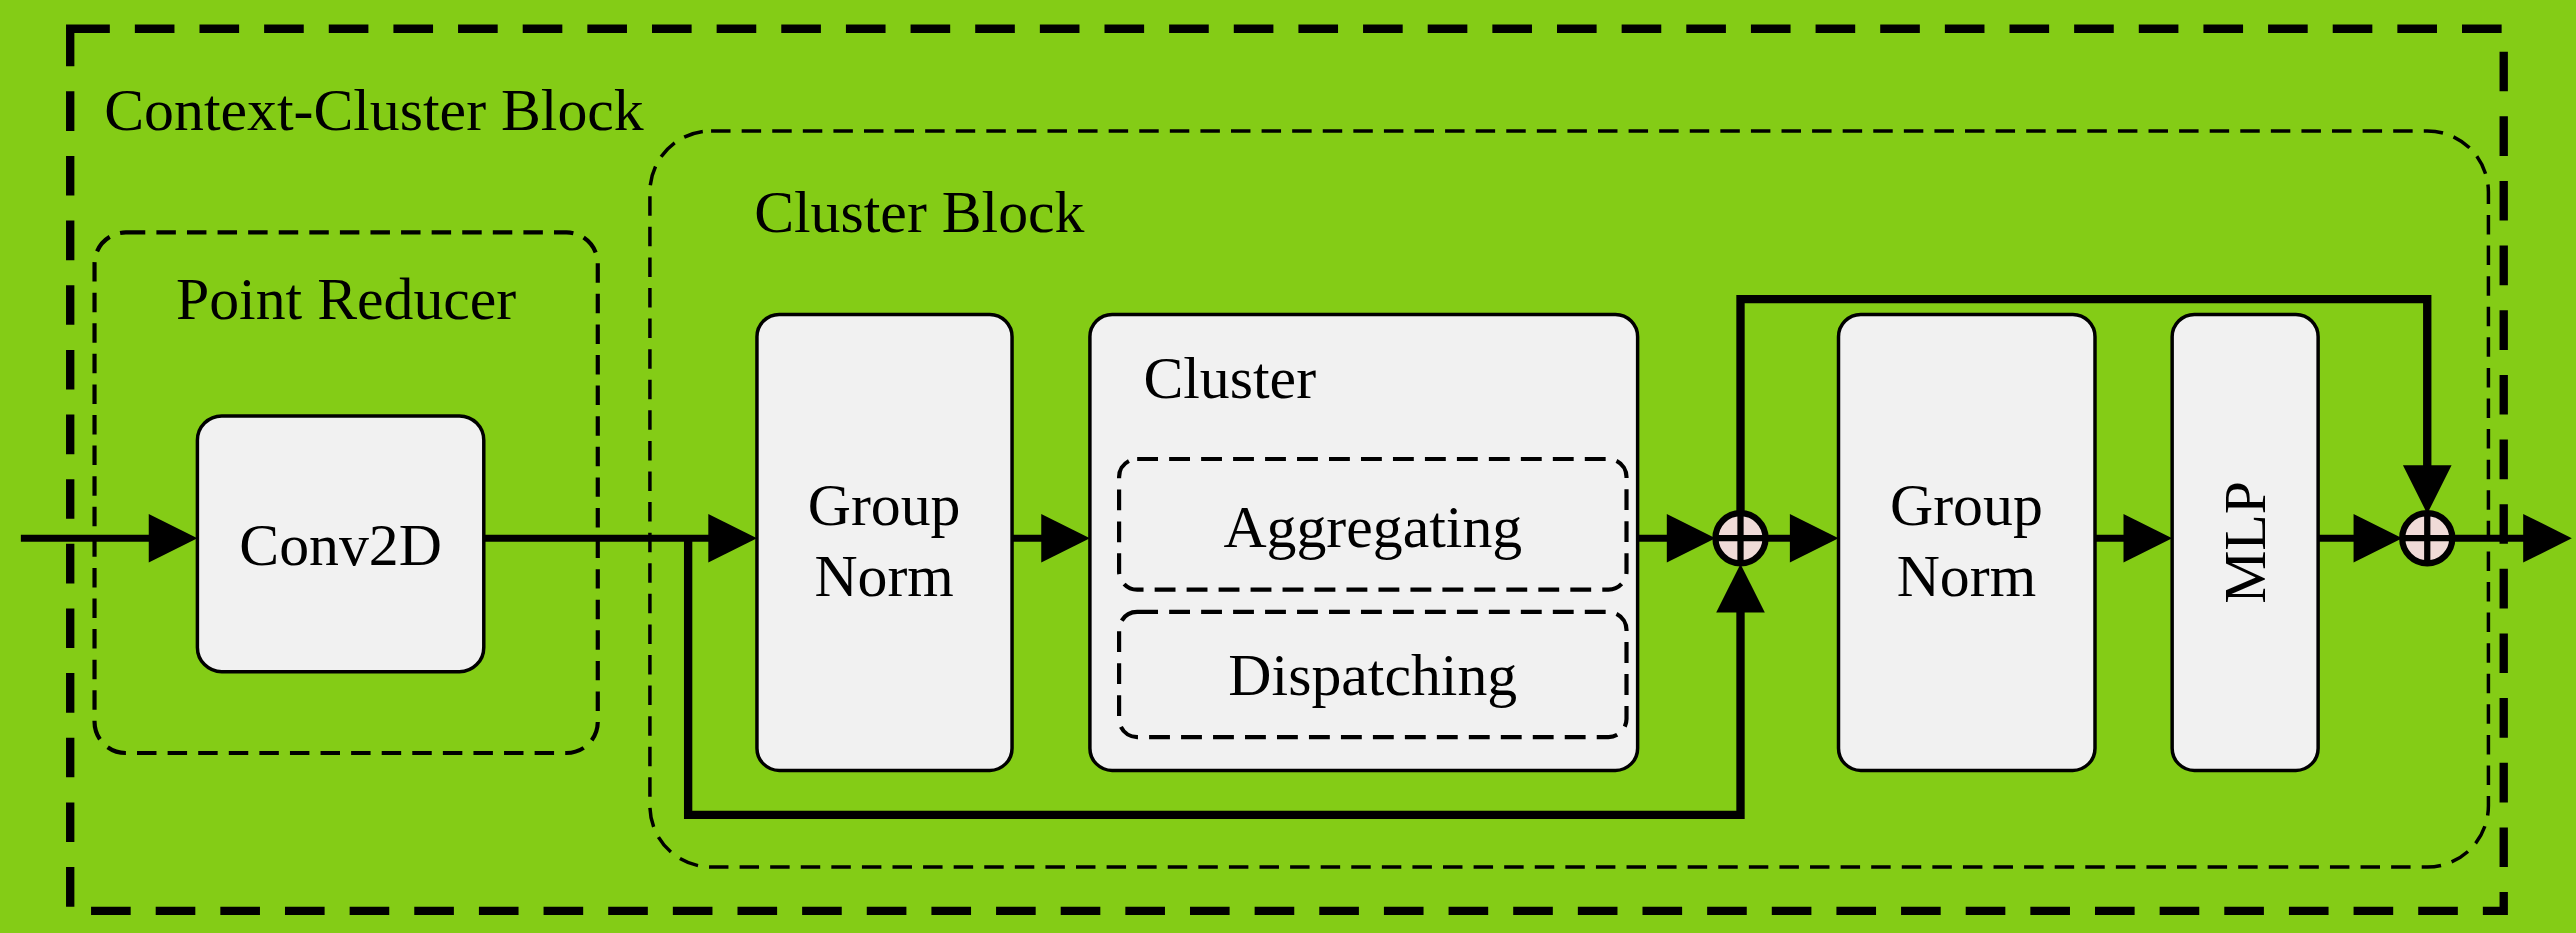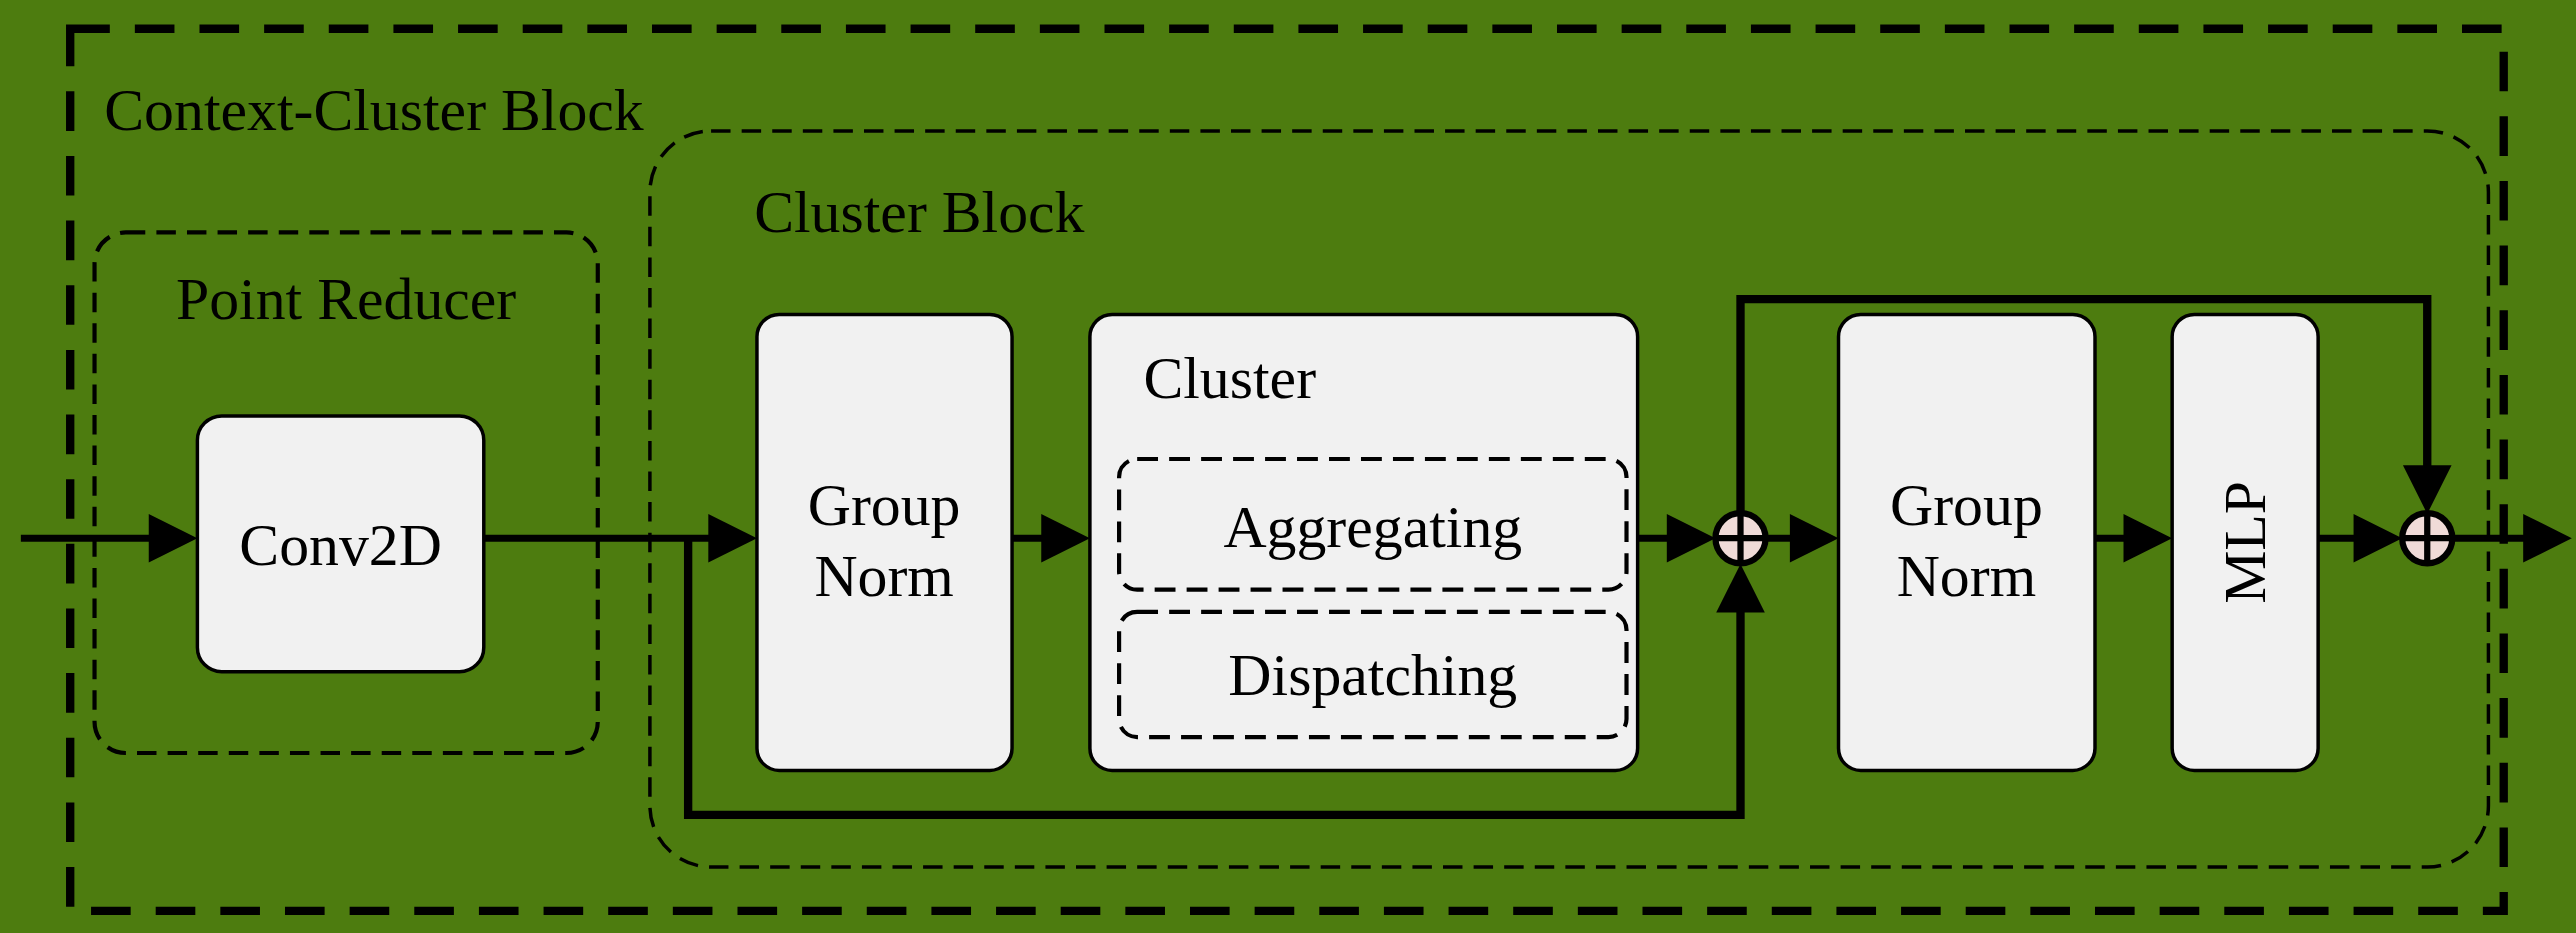--- a/index.html
+++ b/index.html
@@ -4,21 +4,21 @@
 <style>
   html, body {
     margin: 0;
     padding: 0;
     background: #ffffff;
   }
   #canvas {
     position: relative;
     width: 2576px;
     height: 934px;
-    background: #4d7c0f;
+    background: #84cc16;
     overflow: hidden;
   }
   svg {
     position: absolute;
     left: 0;
     top: 0;
   }
   text {
     font-family: "Liberation Serif", "DejaVu Serif", serif;
     font-size: 86px;

